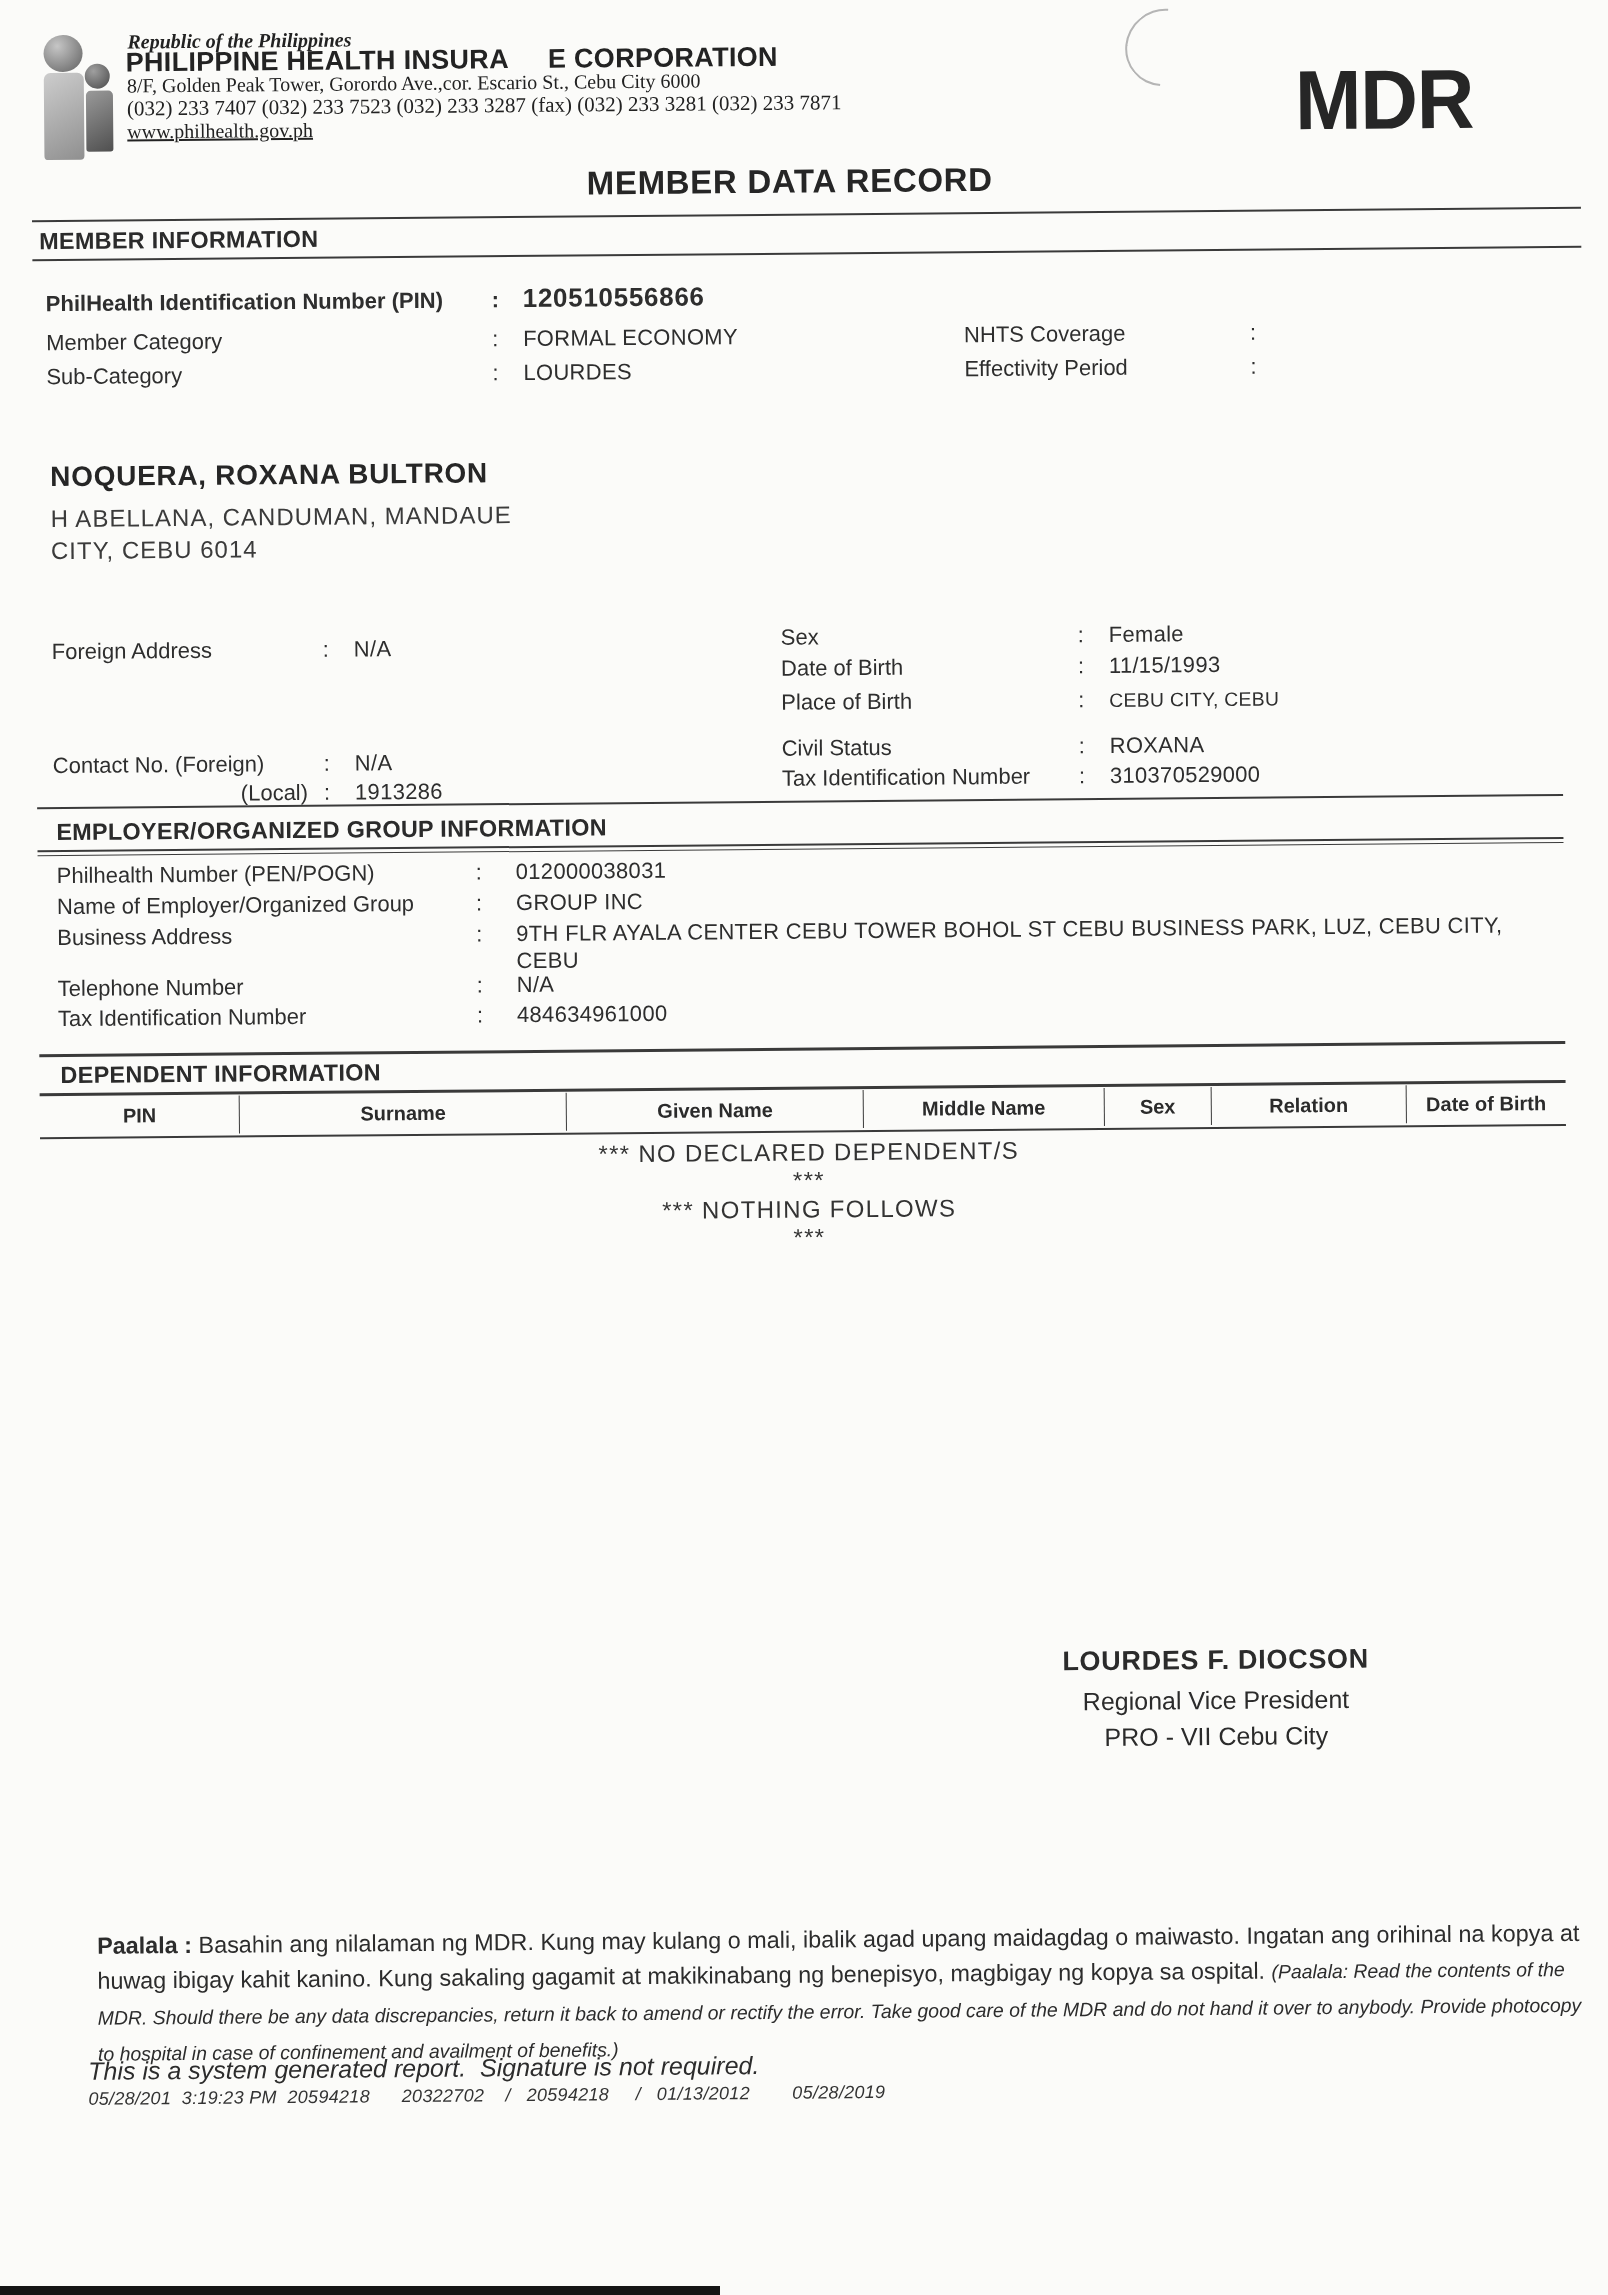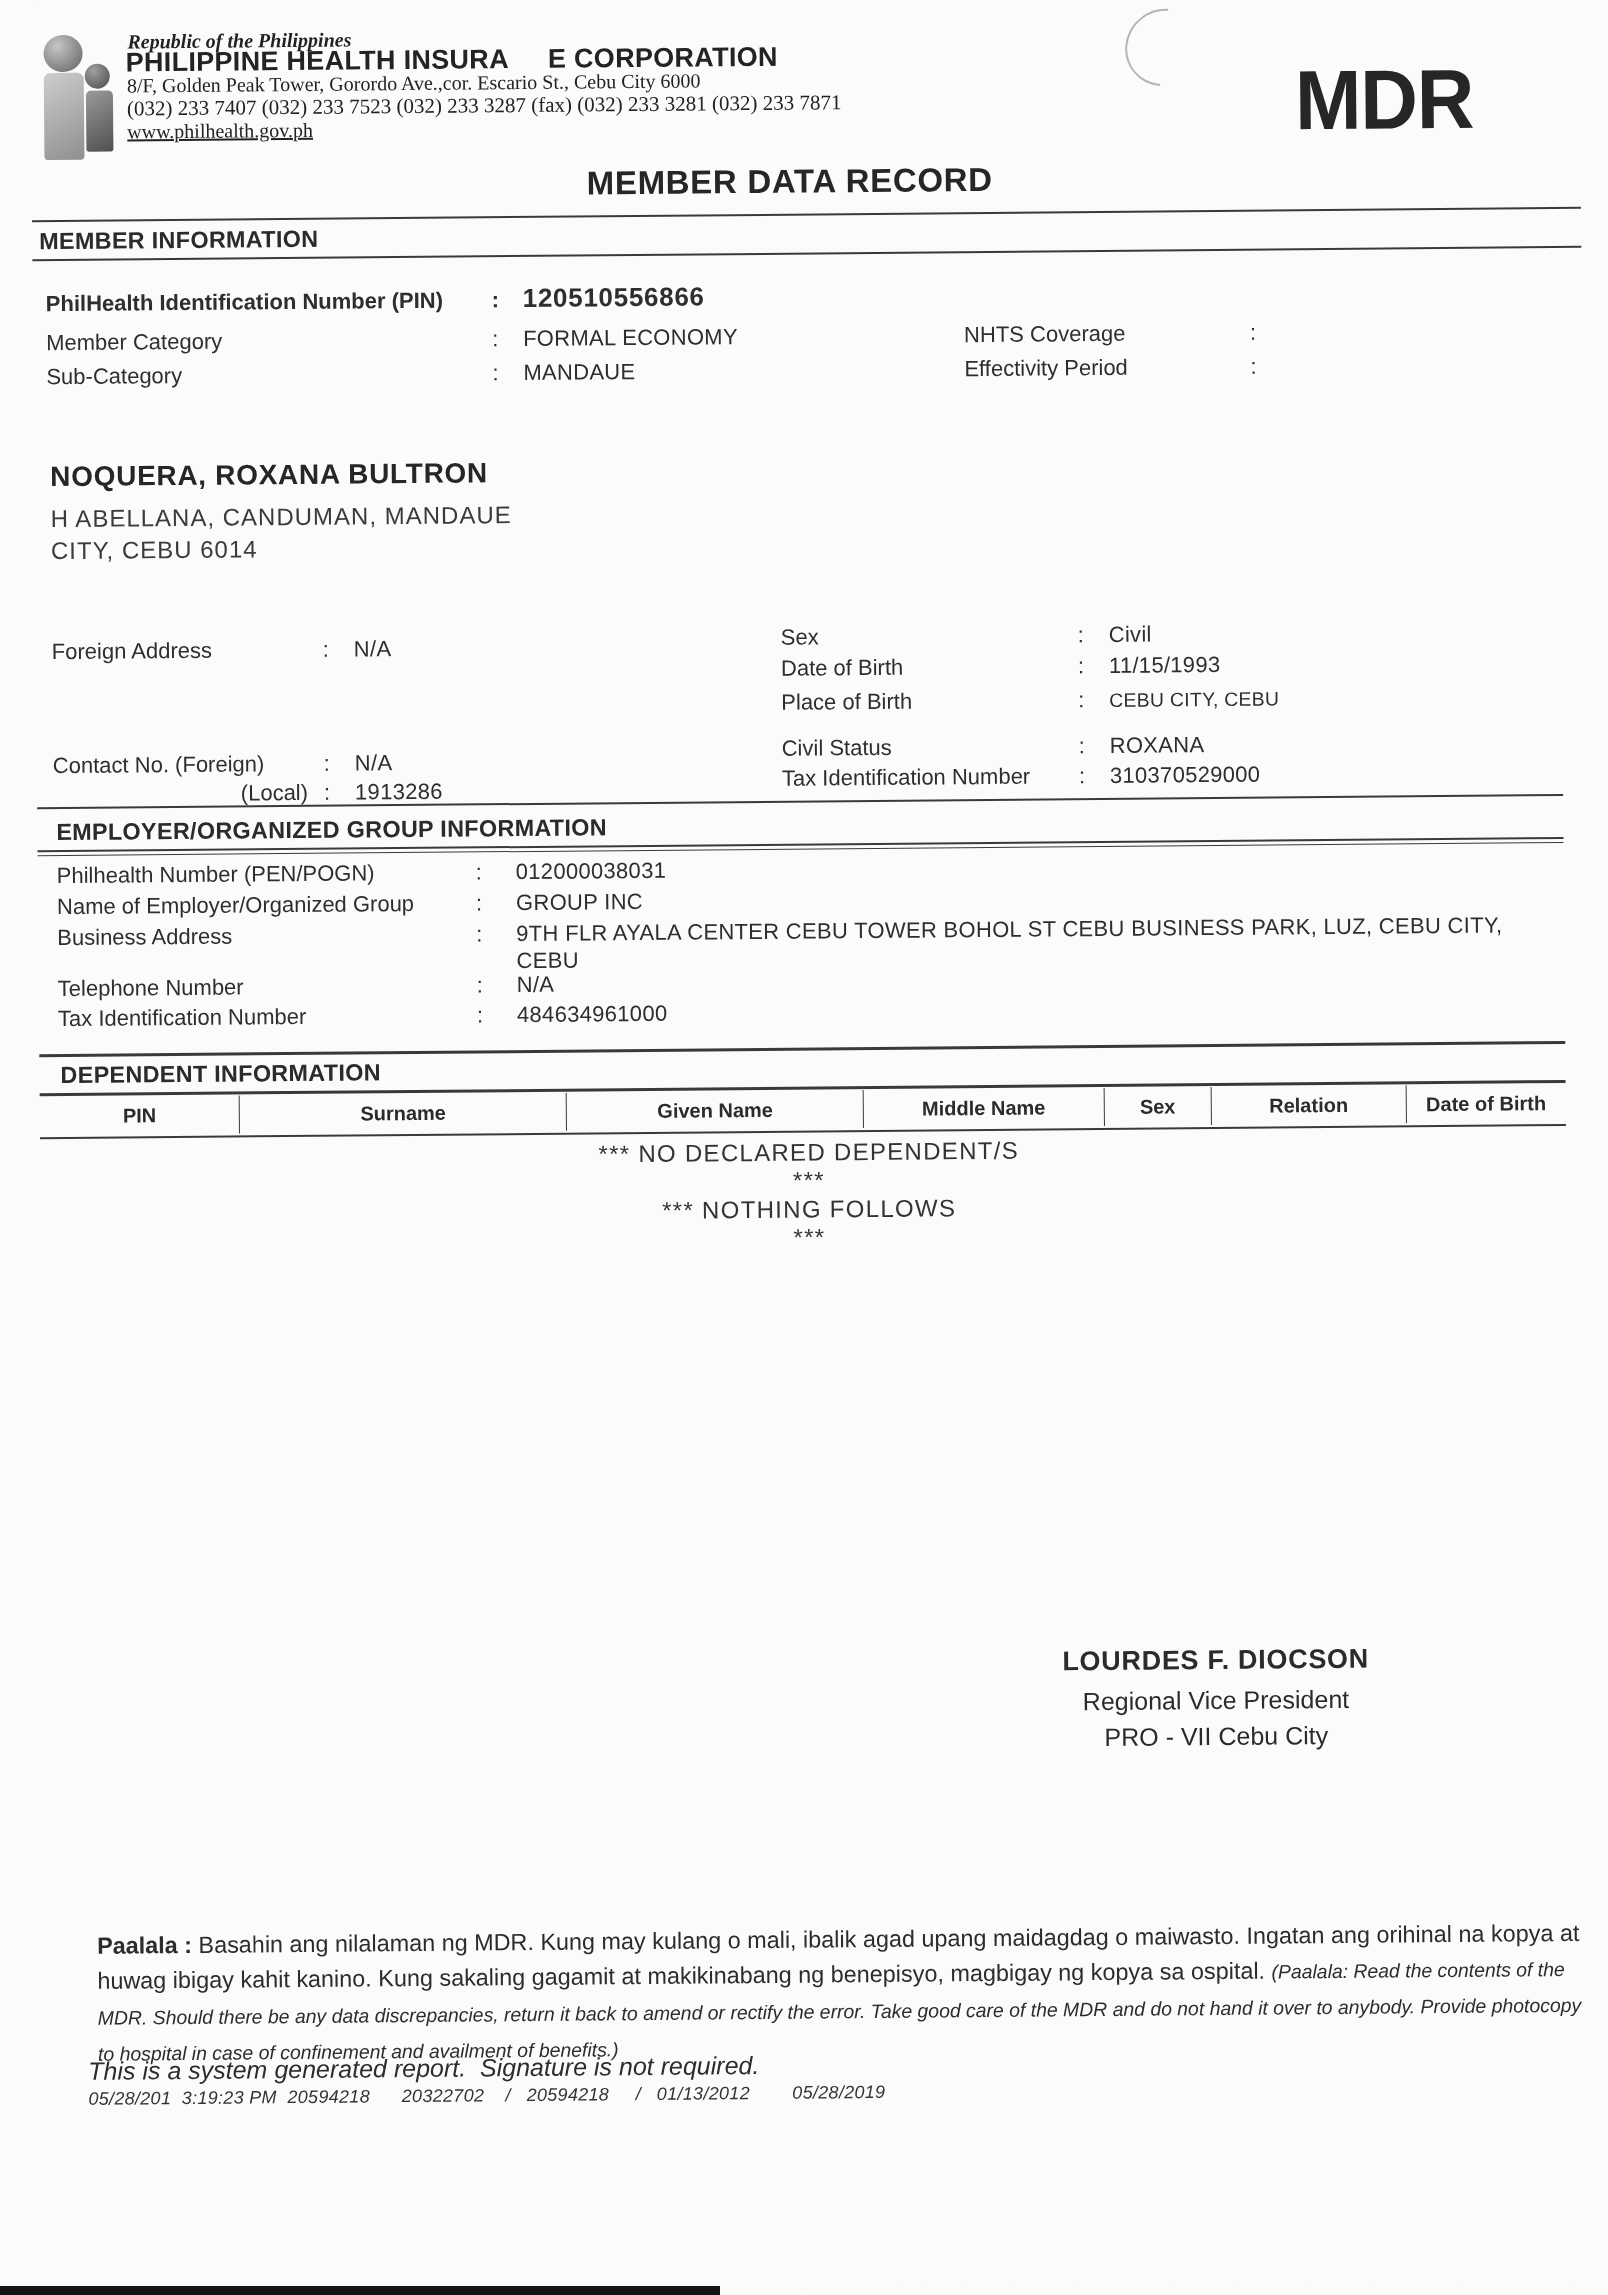--- a/index.html
+++ b/index.html
@@ -93,21 +93,21 @@
     <span class="val b" style="font-size:26px;letter-spacing:0.7px;">120510556866</span>
   </div>
   <div class="row" style="top:329px;left:53px;">
     <span class="lbl" style="width:446px;">Member Category</span>
     <span class="colon">:</span>
     <span class="val">FORMAL ECONOMY</span>
   </div>
   <div class="row" style="top:363px;left:53px;">
     <span class="lbl" style="width:446px;">Sub-Category</span>
     <span class="colon">:</span>
-    <span class="val">MANDAUE</span>
+    <span class="val">LOURDES</span>
   </div>
 
   <div class="row" style="top:329px;left:971px;">
     <span class="lbl" style="width:286px;">NHTS Coverage</span>
     <span class="colon">:</span>
     <span class="val"></span>
   </div>
   <div class="row" style="top:363px;left:971px;">
     <span class="lbl" style="width:286px;">Effectivity Period</span>
     <span class="colon">:</span>
@@ -130,21 +130,21 @@
   </div>
   <div class="row" style="top:781px;left:56px;">
     <span class="lbl" style="width:271px;text-align:right;padding-right:16px;box-sizing:border-box;">(Local)</span>
     <span class="colon">:</span>
     <span class="val">1913286</span>
   </div>
 
   <div class="row" style="top:630px;left:785px;">
     <span class="lbl" style="width:297px;">Sex</span>
     <span class="colon">:</span>
-    <span class="val">Civil</span>
+    <span class="val">Female</span>
   </div>
   <div class="row" style="top:661px;left:785px;">
     <span class="lbl" style="width:297px;">Date of Birth</span>
     <span class="colon">:</span>
     <span class="val">11/15/1993</span>
   </div>
   <div class="row" style="top:695px;left:785px;">
     <span class="lbl" style="width:297px;">Place of Birth</span>
     <span class="colon">:</span>
     <span class="val" style="font-size:19.4px;">CEBU CITY, CEBU</span>

